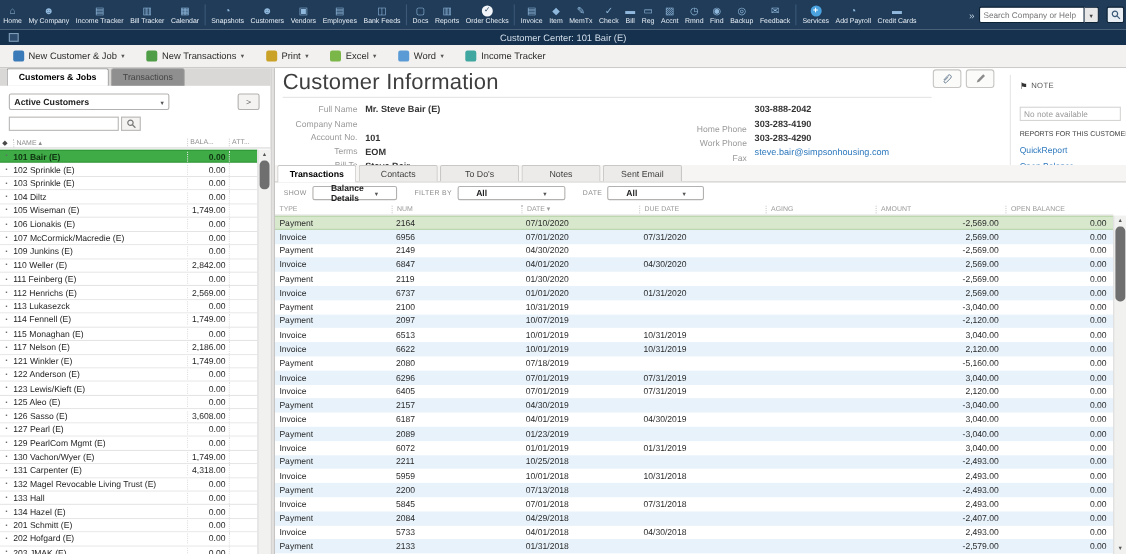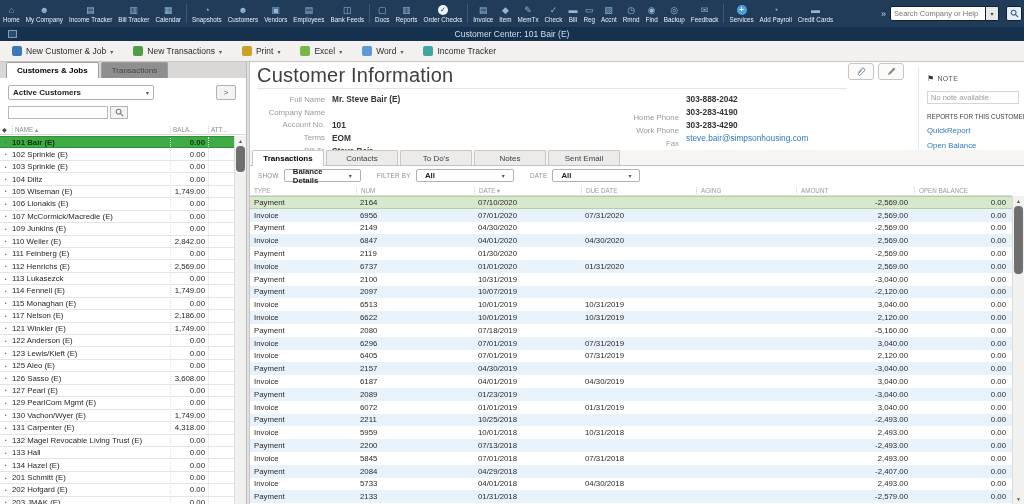--- a/index.html
+++ b/index.html
@@ -89,35 +89,35 @@
   .ci-frow .fv { font-size:8.3px; color:#333; font-weight:bold; white-space:nowrap; }
   .ci-frow .fv.link { color:#2e79bd; font-weight:normal; }
   .fields-left { left:0; width:330px; }
   .fields-right { left:348px; width:300px; }
   .fields-right .fl { width:88px;margin-top:36px; }
 
   
   .notes { position:absolute; top:6px; right:0; width:106px; height:84px; border-left:1px solid #e6e6e6; padding:2px 6px 0 8px; }
   .notes .nt { font-size:7px; color:#555; letter-spacing:0.3px; display:flex; align-items:center; gap:3px; margin-top:4px; }
   .notes .pin { font-size:8px; color:#333; }
-  .note-box { margin-top:8px; width:92px; height:13px; border:1px solid #d5d5d4; font-size:7.5px; color:#9b9b9b;
+  .note-box { margin-top:14px; width:92px; height:13px; border:1px solid #d5d5d4; font-size:7.5px; color:#9b9b9b;
     display:flex; align-items:center; padding-left:3px; white-space:nowrap; overflow:hidden; }
   .notes .rpt { margin-top:9px; font-size:6.4px; color:#3f3f3f; white-space:nowrap; }
   .notes .rlink { margin-top:6px; font-size:7.8px; color:#2e79bd; }
 
   
   .trans { position:absolute; top:88px; left:0; right:0; bottom:0; background:#fff; }
   .tr-tabs { position:absolute; top:0; left:0; right:0; height:16px; background:#f6f5f4; border-bottom:1px solid #c2c1bf; display:flex; padding-left:2px; }
   .tr-tab { width:72px; font-size:8px; display:flex; align-items:center; justify-content:center; border:1px solid #c8c7c5;
     border-bottom:none; border-radius:2px 2px 0 0; margin-right:2px; background:#ecebe9; color:#3f3f3f; position:relative; }
   .tr-tab.active { background:#fff; font-weight:bold; color:#000; margin-bottom:-1px; }
   .tr-filters { position:absolute; top:16px; left:0; right:0; height:19px; display:flex; align-items:center; background:#fff; }
   .tf-label { font-size:6.3px; color:#8d8d8d; letter-spacing:0.3px; }
   .tf-select { height:13px; border:1px solid #b3b1af; border-radius:2px; background:#fff; display:flex; align-items:center;
-    justify-content:space-between; padding:0 8px; margin-left:5px; }
+    justify-content:space-between; padding:0 16px; margin-left:5px; }
   .tf-select .v { font-size:7.8px; font-weight:bold; color:#222; }
   .tf-select .arr { font-size:6px; color:#555; margin-left:6px; }
   .tr-header { position:absolute; top:35px; left:0; height:11px; display:grid;
     grid-template-columns:106px 118px 107px 115px 100px 118px 98px; font-size:6.3px; color:#9a9a9a; align-items:center;
     border-bottom:1px solid #ddd; background:#fff; }
   .tr-header .h { border-left:1px dotted #cdcdcd; padding-left:4px; white-space:nowrap; }
   .tr-header .h.first { border-left:none; }
   .tr-rows { position:absolute; top:46px; left:0; right:12px; bottom:0; overflow:hidden; }
   .t-row { display:grid; grid-template-columns:106px 118px 107px 115px 100px 118px 98px; height:12.8px; align-items:center;
     font-size:7.8px; color:#2a2a2a; }

